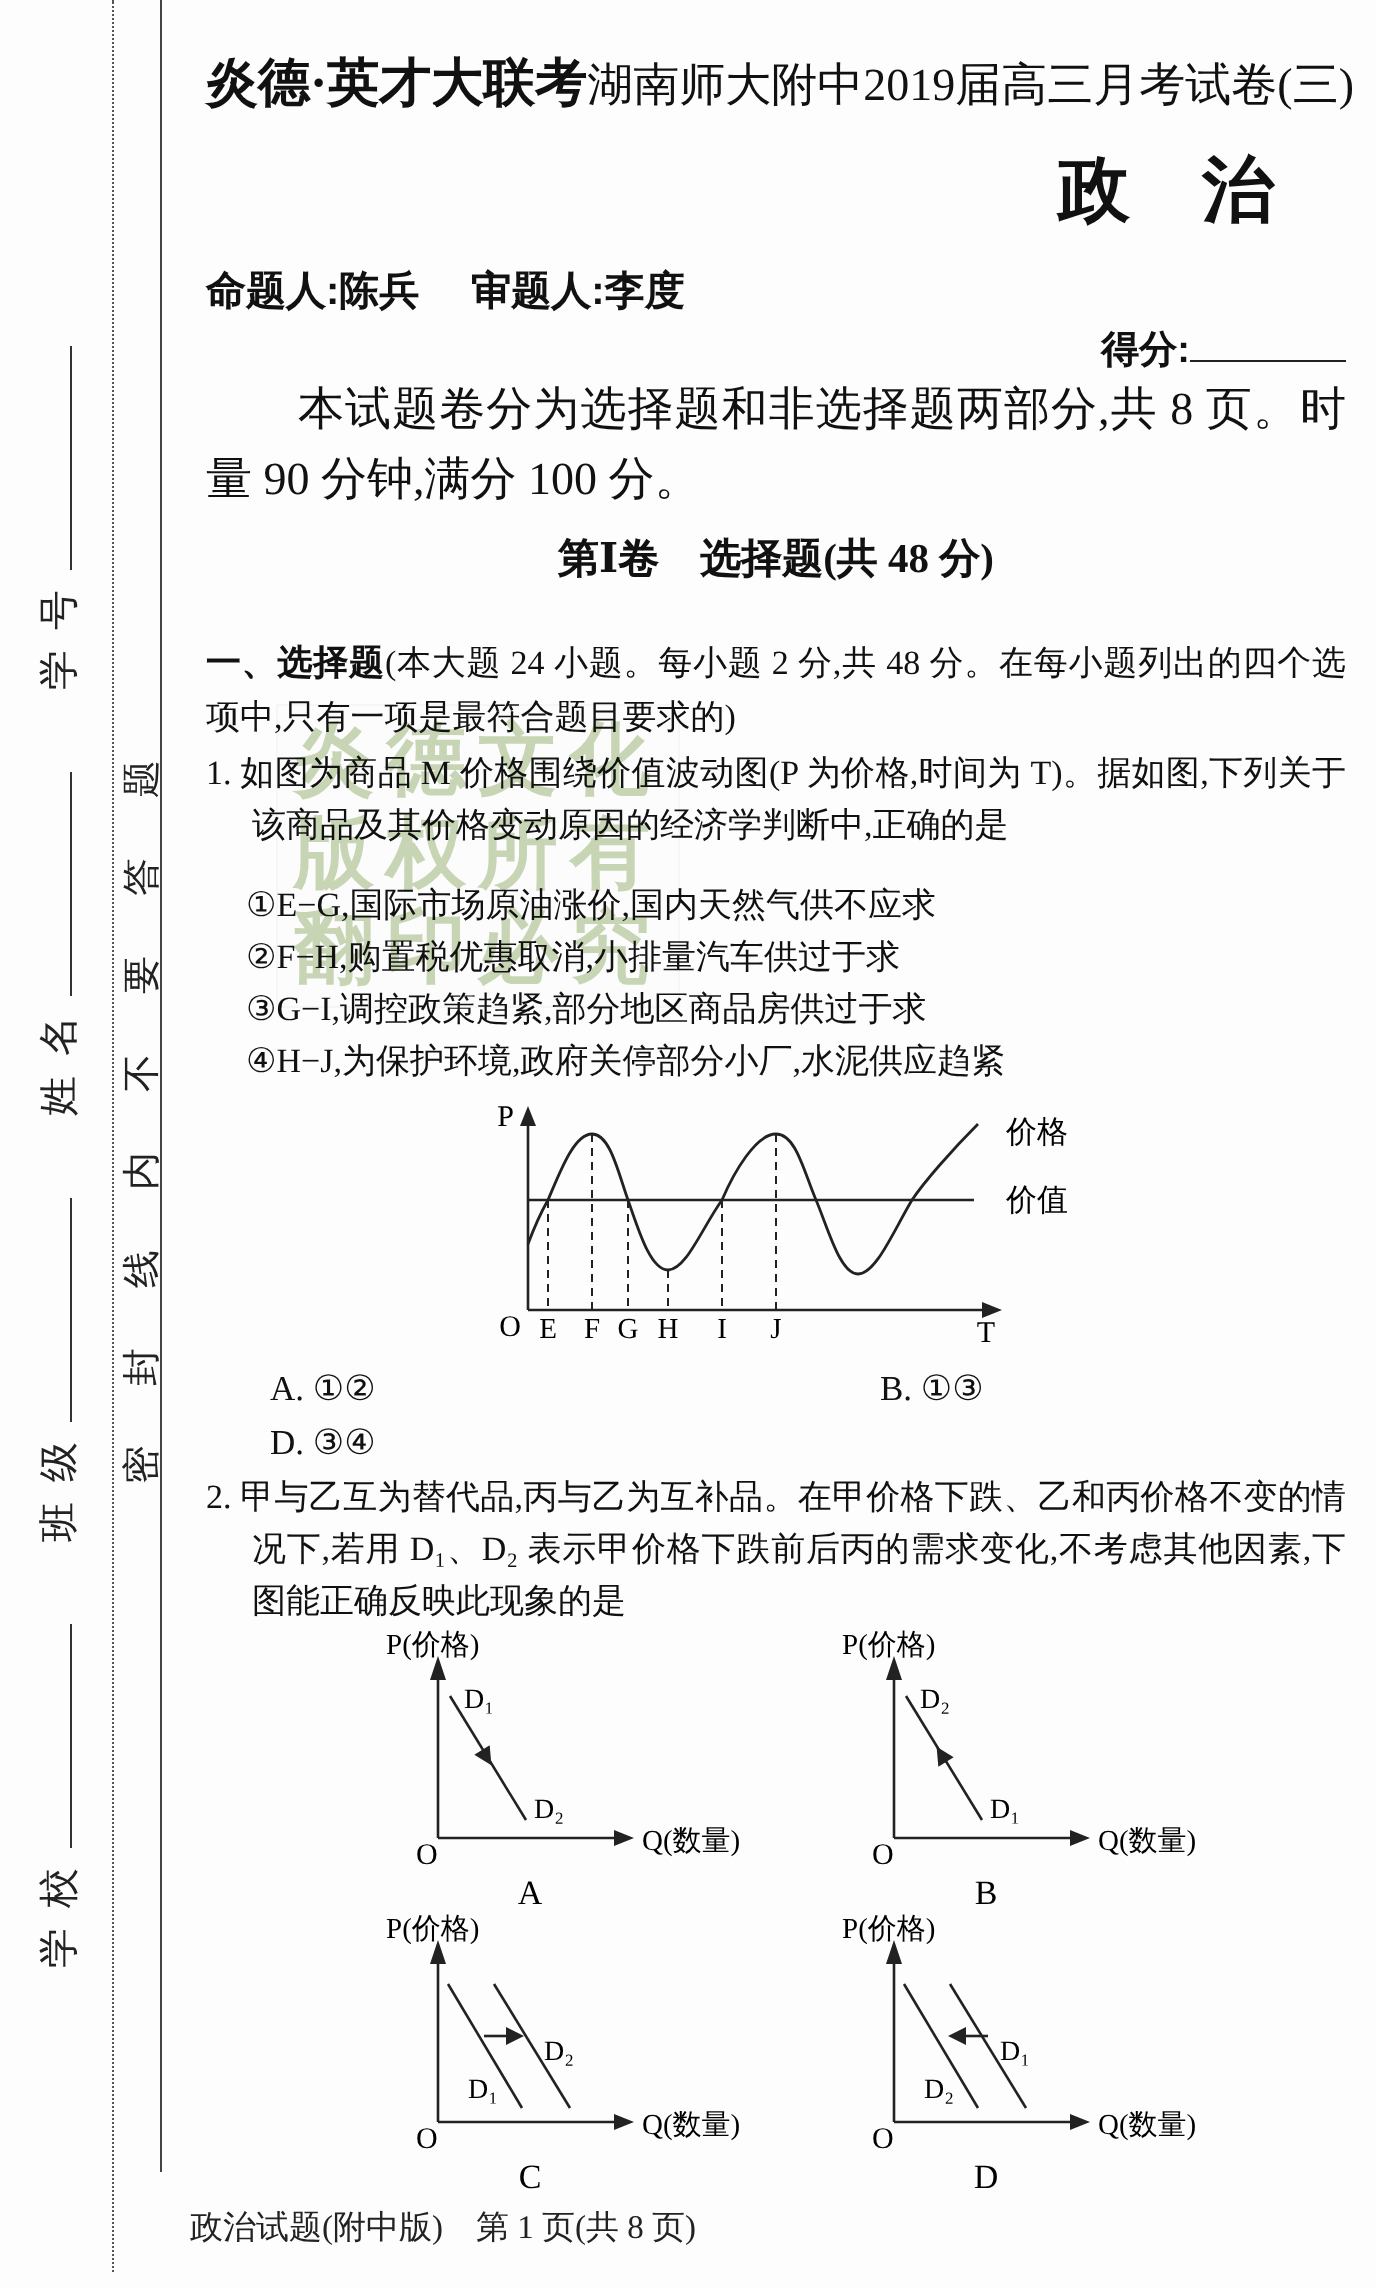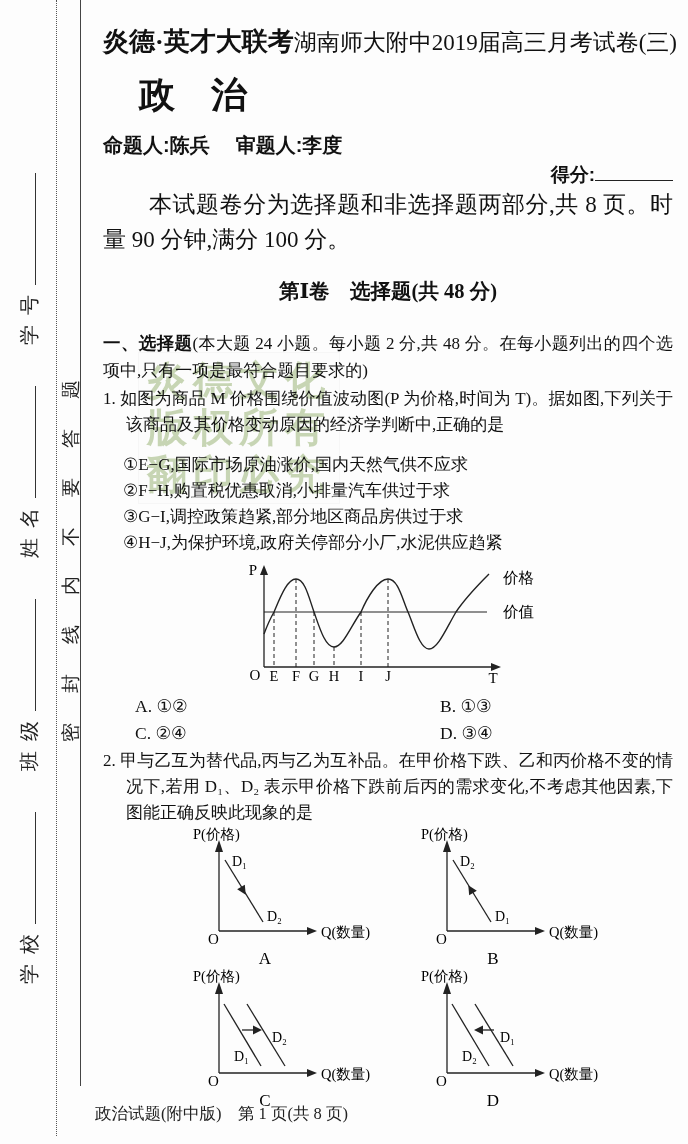--- a/index.html
+++ b/index.html
@@ -39,37 +39,37 @@
   }
 
   
   .content { position: absolute; left: 103px; top: 16px; width: 570px; z-index: 2; }
 
   .exam-header { margin-top: 8px; text-align: center; white-space: nowrap; font-size: 23px; }
   .series { font-weight: 900; font-size: 26px; }
   .title-rest { font-weight: 400; }
 
   .subject {
-    margin-top: 12px; text-align: left;
+    margin-top: 12px; text-align: right;
     font-family: "Liberation Sans", "DejaVu Sans", sans-serif;
     font-weight: 700; font-size: 36px; letter-spacing: 36px; text-indent: 36px;
   }
   .persons {
     margin-top: 12px; text-align: left; font-weight: 700; font-size: 20px;
     font-family: "Liberation Sans", "DejaVu Sans", sans-serif;
   }
   .persons .gap { display: inline-block; width: 26px; }
   .score-row {
     margin-top: 2px; text-align: right; font-weight: 700; font-size: 19px;
     font-family: "Liberation Sans", "DejaVu Sans", sans-serif;
   }
   .score-blank { display: inline-block; width: 78px; height: 20px; border-bottom: 1.5px solid #222; }
 
   .intro { font-size: 23px; line-height: 1.5; text-indent: 2em; text-align: justify; }
-  .sec-title { margin-top: 20px; text-align: center; font-weight: 700; font-size: 20.5px; }
+  .sec-title { margin-top: 8px; text-align: center; font-weight: 700; font-size: 20.5px; }
   .instr { margin-top: 24px; font-size: 17px; line-height: 1.6; text-align: justify; }
   .instr b { font-size: 17.5px; }
 
   .stem { font-size: 17px; line-height: 1.52; padding-left: 1.35em; text-indent: -1.35em; text-align: justify; margin-top: 2px; }
   .q1-items { margin-left: 20px; font-size: 17px; line-height: 1.52; margin-top: 14px; }
 
   .wave-wrap { margin: 2px 0 0 128px; }
   svg { display: block; }
   svg text { font-family: "Liberation Serif", "DejaVu Serif", serif; }
 
@@ -162,21 +162,20 @@
           <text x="103" y="124">H</text>
           <text x="130" y="124">I</text>
           <text x="157" y="124">J</text>
         </g>
       </svg>
     </div>
 
     <div class="opt-grid">
       <div>A. ①②</div>
       <div>B. ①③</div>
-      <div>C. ②④</div>
       <div>D. ③④</div>
     </div>
 
     <p class="stem">2. 甲与乙互为替代品,丙与乙为互补品。在甲价格下跌、乙和丙价格不变的情况下,若用 D₁、D₂ 表示甲价格下跌前后丙的需求变化,不考虑其他因素,下图能正确反映此现象的是</p>
 
     <div class="graph-grid">
 
       <svg width="190" height="142" viewBox="0 0 190 142">
         <line class="stroke" x1="38" y1="18" x2="38" y2="105" stroke-width="1.3"></line>
         <polygon class="fillb" points="34,26 38,14 42,26"></polygon>

